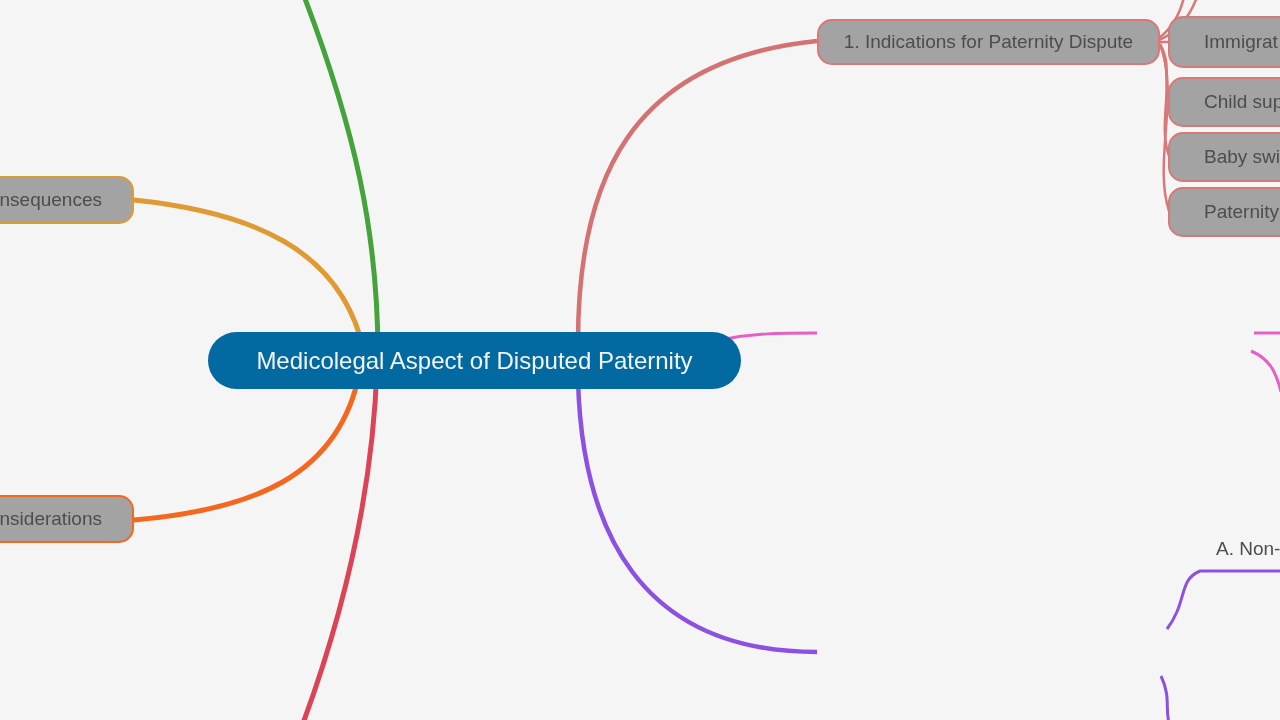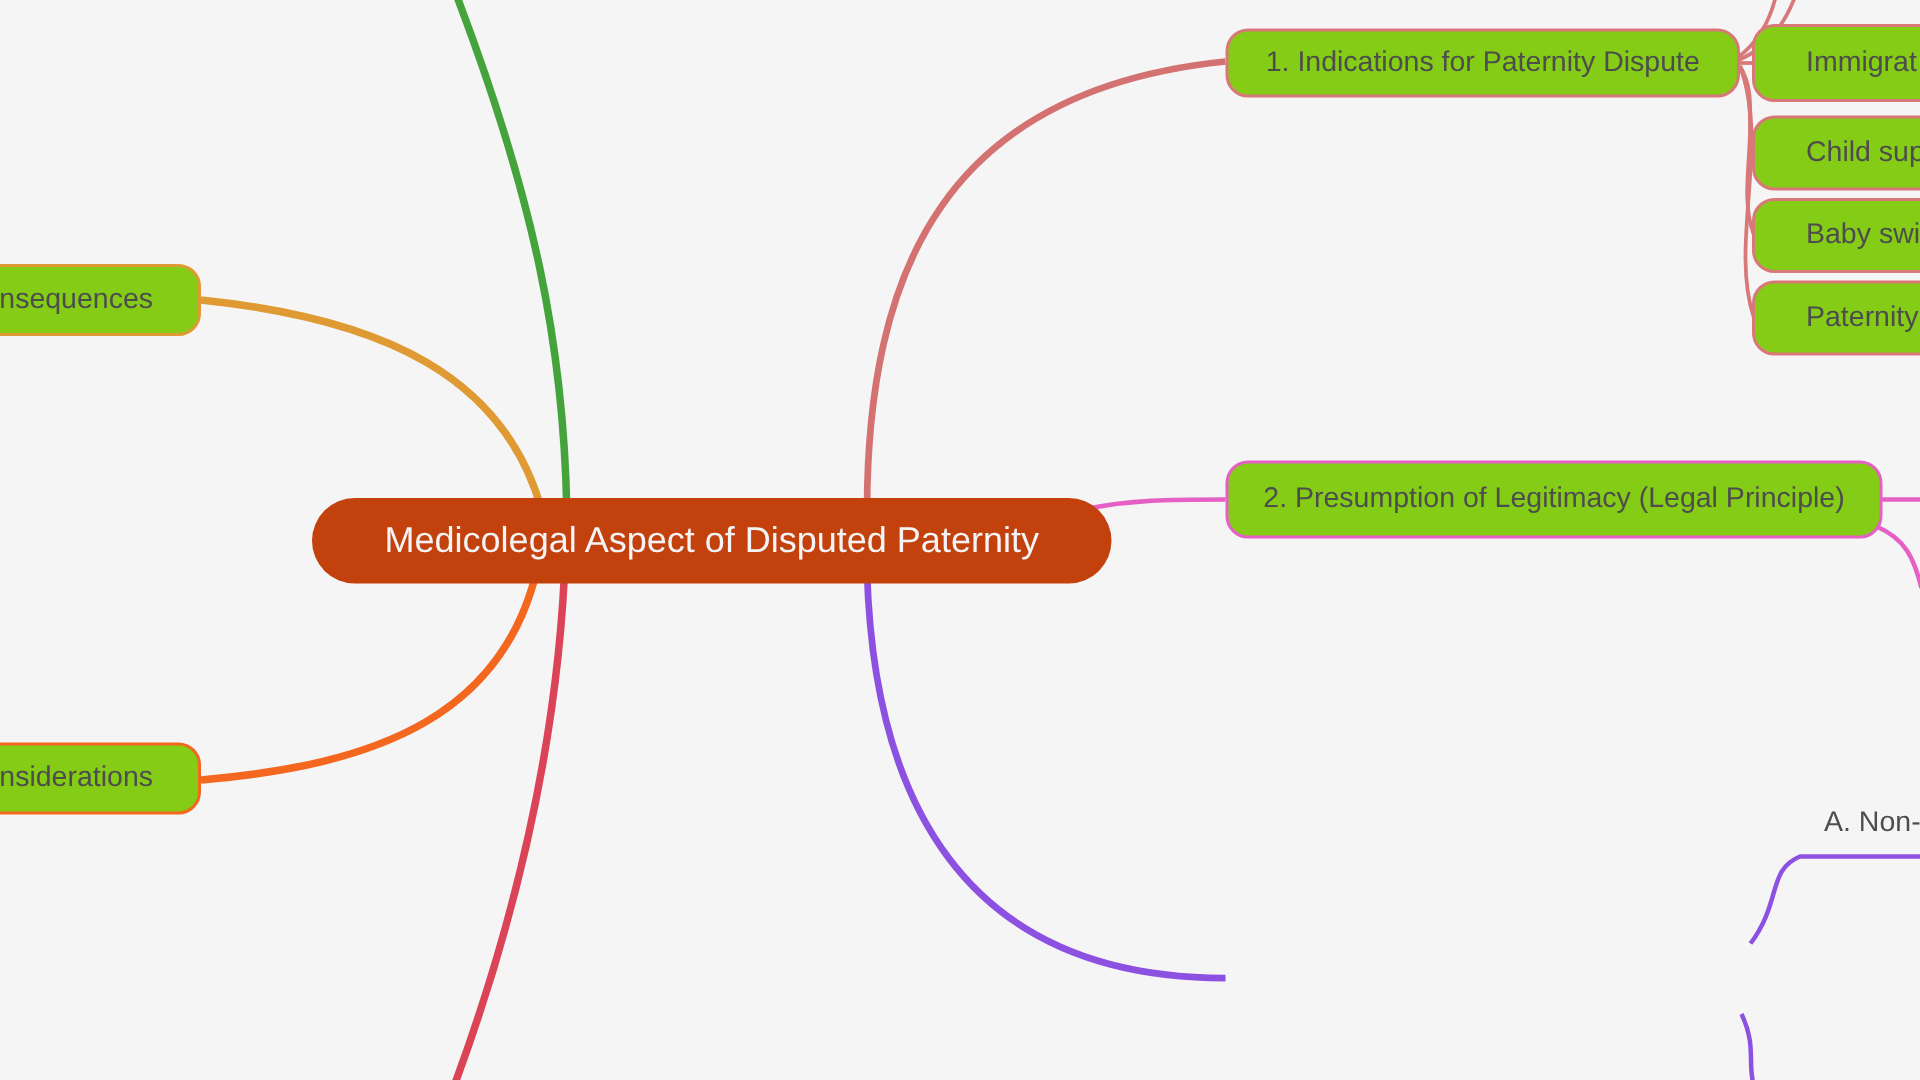--- a/index.html
+++ b/index.html
@@ -18,29 +18,29 @@
   #links {
     position: absolute;
     left: 0; top: 0;
     width: 1280px; height: 720px;
   }
   .node {
     position: absolute;
     display: flex;
     align-items: center;
     justify-content: center;
-    background: #84cc16;
+    background: #a3a3a3;
     border-radius: 15px;
     font-size: 19px;
     color: #4d4d4d;
     white-space: nowrap;
     cursor: pointer;
   }
   .root-node {
-    background: #c2410c;
+    background: #0369a1;
     color: #f4f4f7;
     font-size: 24px;
     border-radius: 29px;
     left: 208px; top: 332px;
     width: 533px; height: 57px;
   }
   .b-salmon { border: 2.5px solid #d87878; }
   .b-pink   { border: 2.5px solid #e55fc4; }
   .b-purple { border: 2.5px solid #8d51e2; }
   .b-gold   { border: 2.5px solid #df9a33; }
@@ -105,23 +105,20 @@
   </svg>
 
   <div class="node root-node">
     <span>Medicolegal Aspect of Disputed Paternity</span>
   </div>
 
   <div class="node b-salmon n1">
     <span>1. Indications for Paternity Dispute</span>
   </div>
 
-  <div class="node b-pink n2">
-    <span>2. Presumption of Legitimacy (Legal Principle)</span>
-  </div>
 
 
   <div class="node b-salmon rchild rc1">
     <span>Immigrat</span>
   </div>
   <div class="node b-salmon rchild rc2">
     <span>Child sup</span>
   </div>
   <div class="node b-salmon rchild rc3">
     <span>Baby swit</span>

